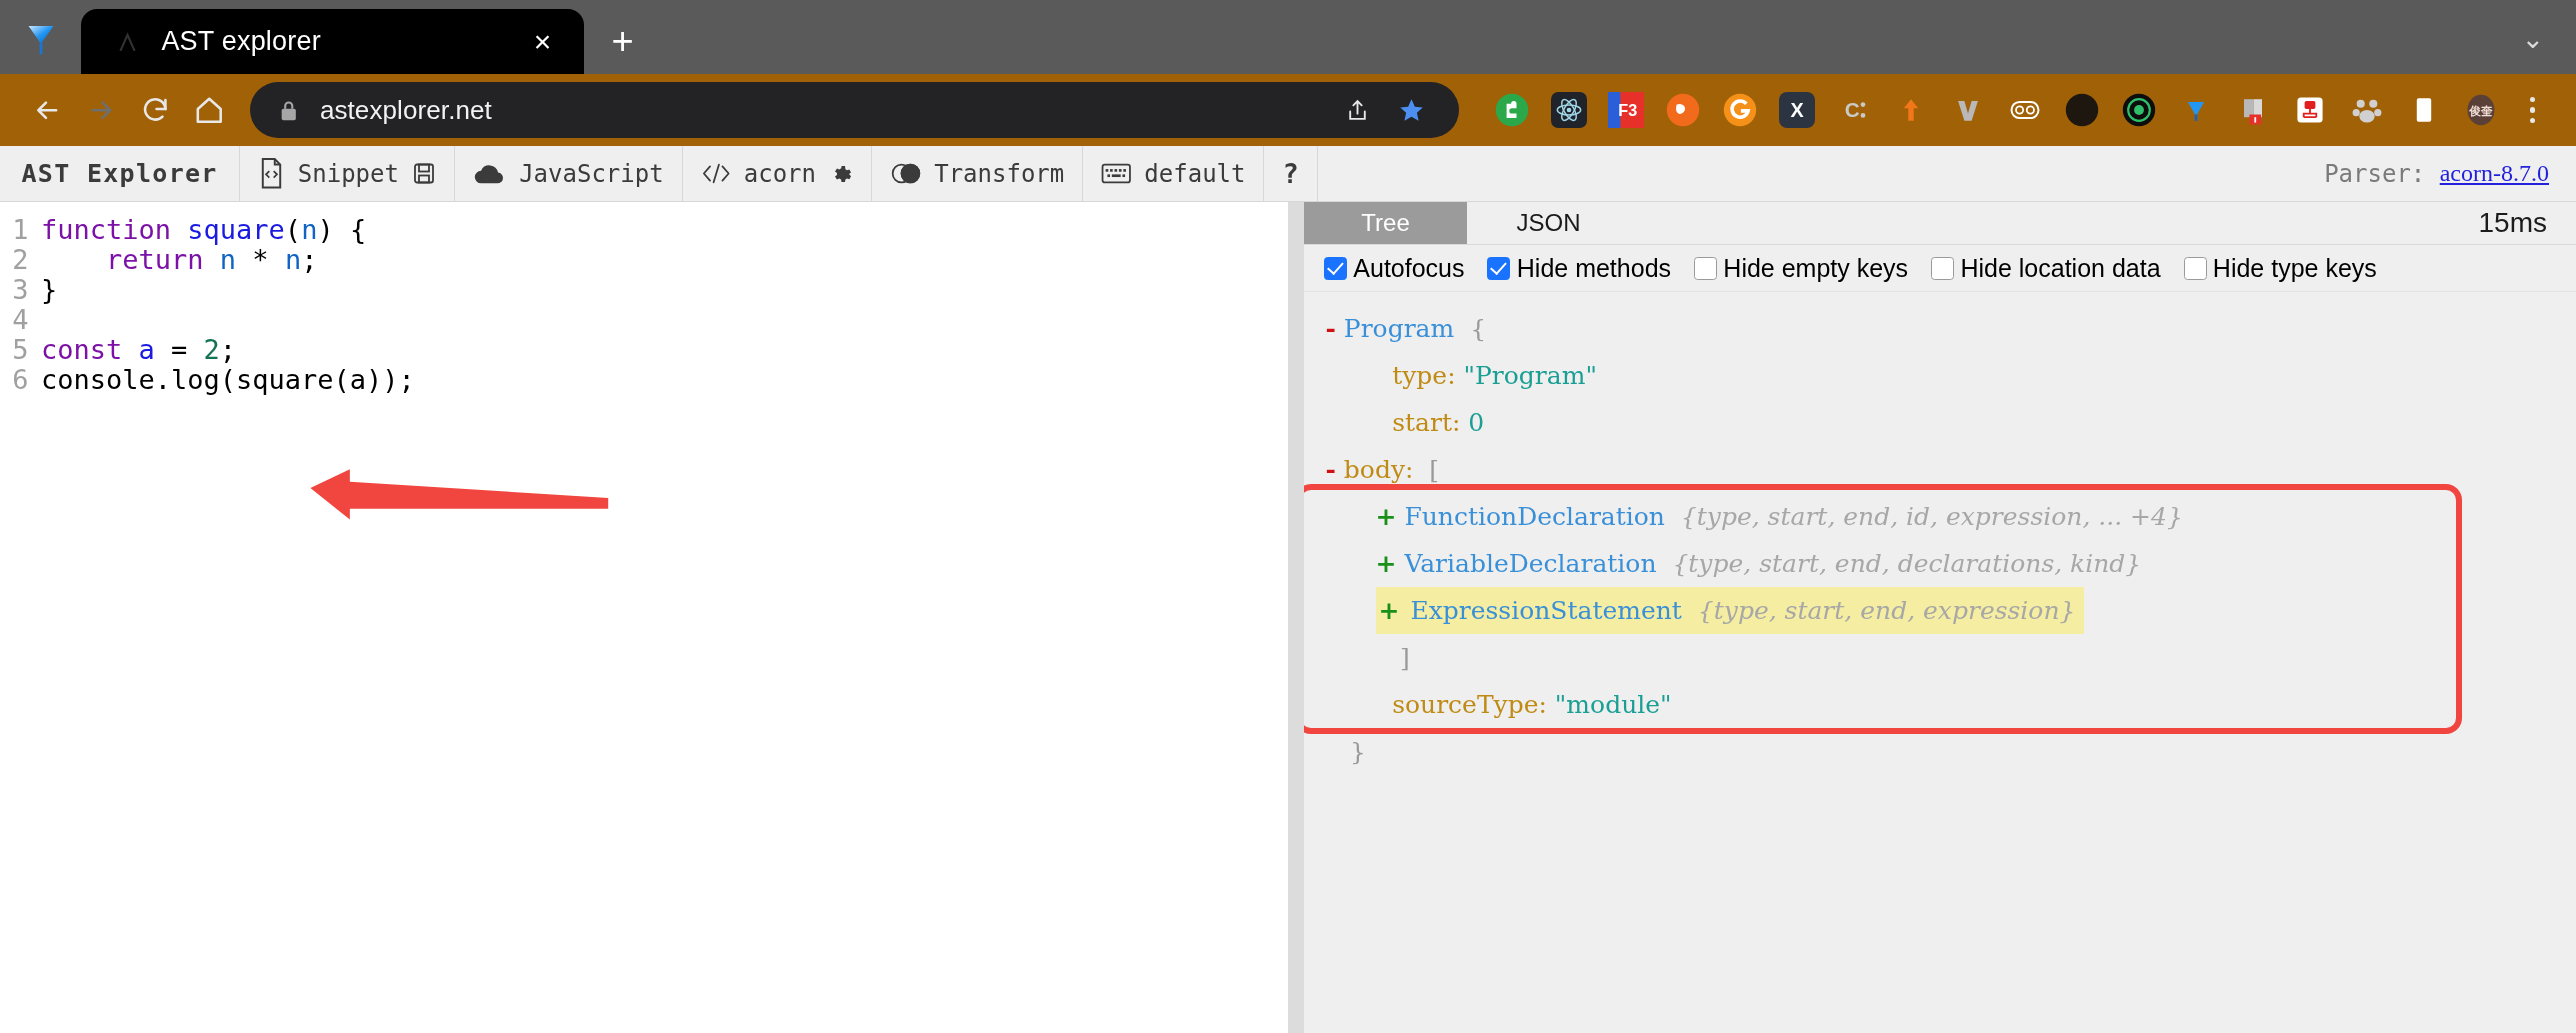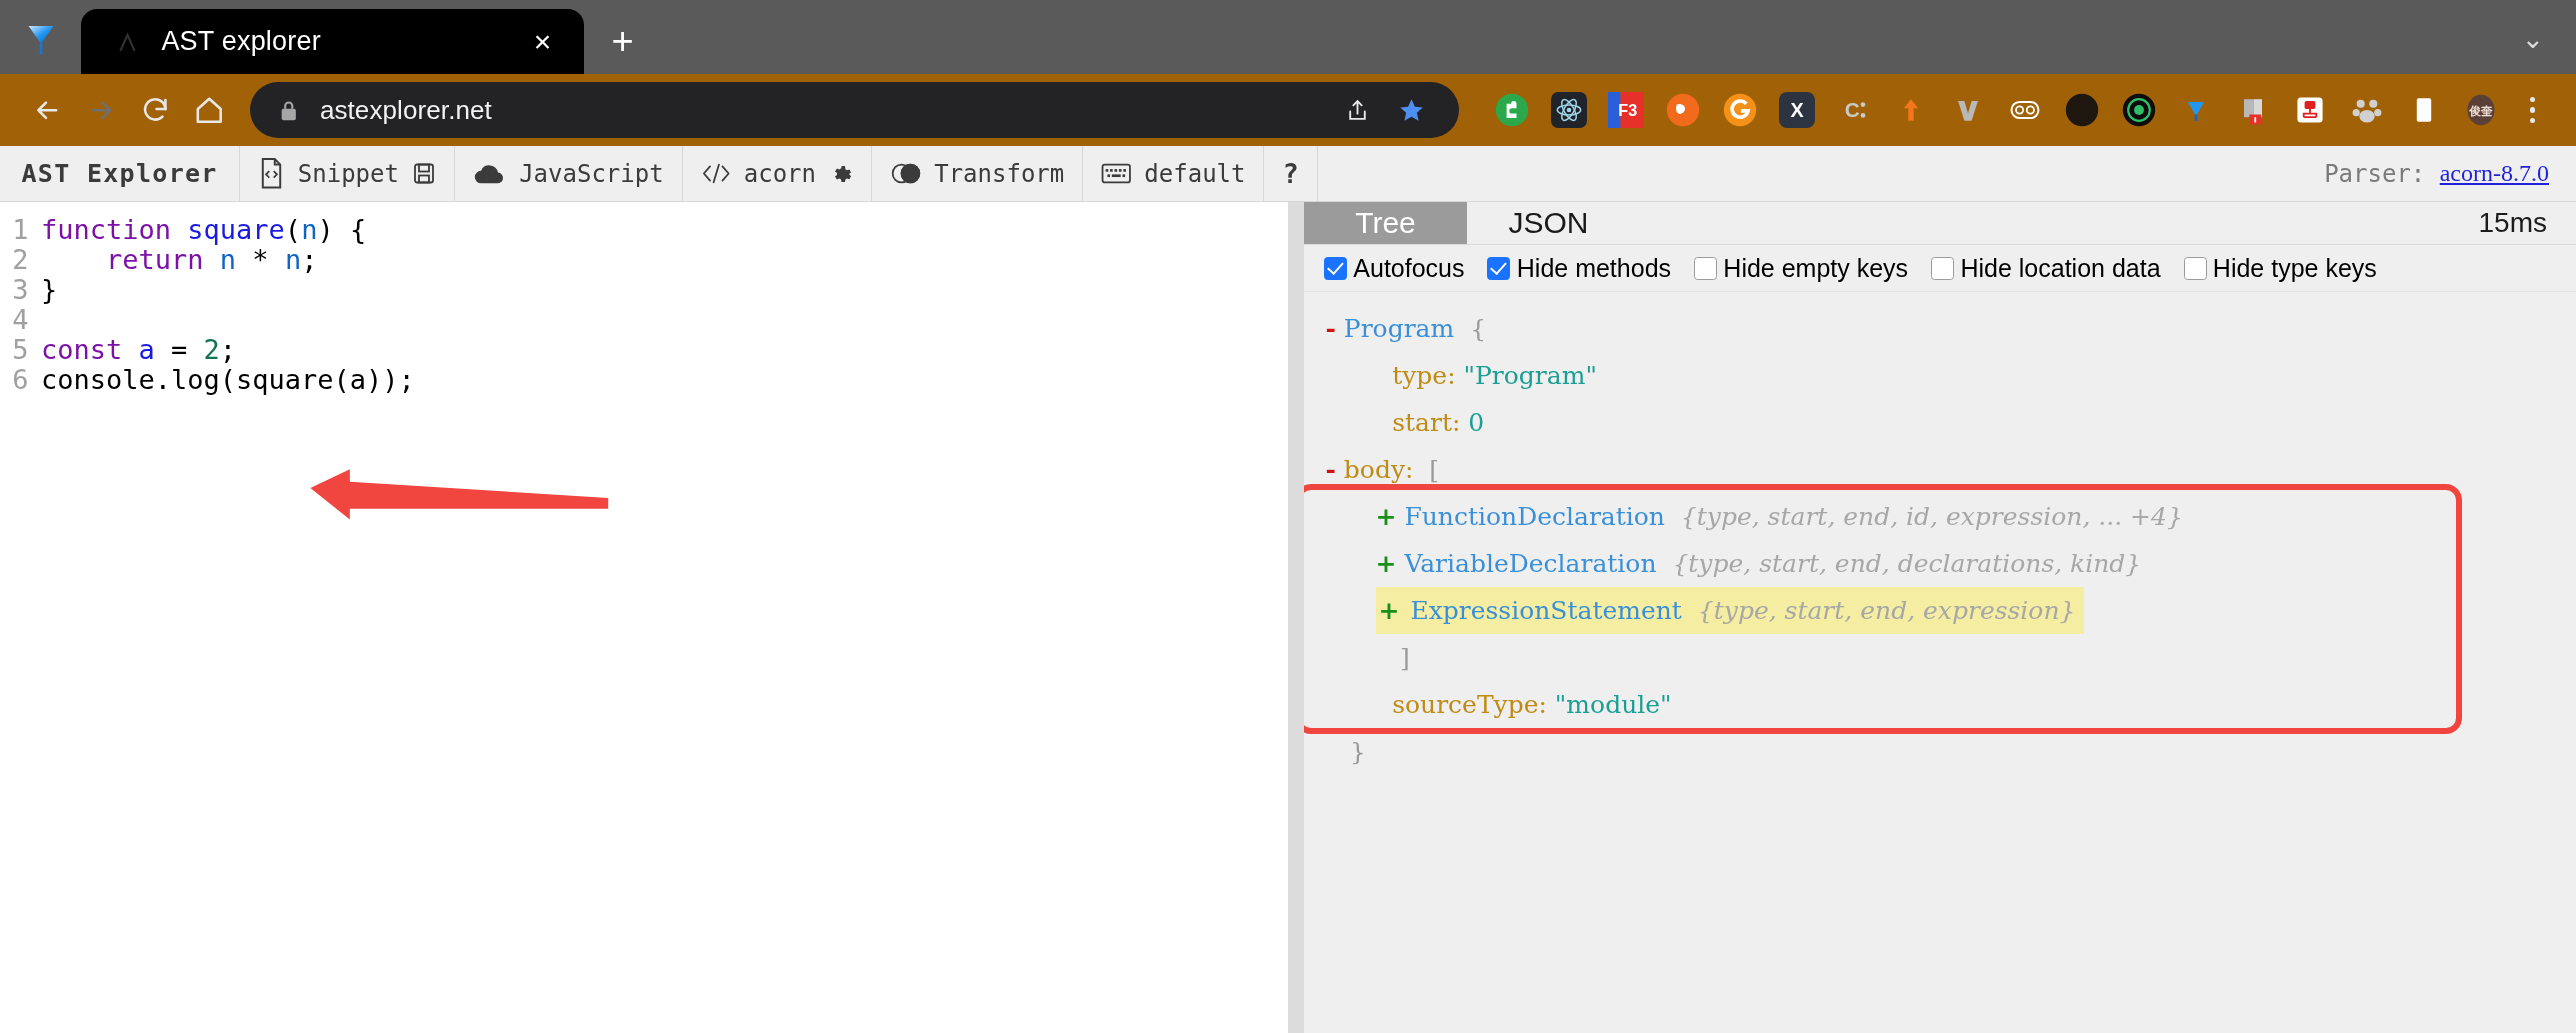--- a/index.html
+++ b/index.html
@@ -131,21 +131,21 @@
 
   
   .tree-pane { flex: 1 1 auto; background: #efefef; display: flex; flex-direction: column; min-width: 0; }
 
   .tree-tabs {
     height: 43px; display: flex; align-items: stretch;
     border-bottom: 0.9px solid #dadada; background: #efefef;
   }
   .ttab {
     width: 163px; display: flex; align-items: center; justify-content: center;
-    font-size: 30px; color: #1a1a1a;
+    font-size: 24px; color: #1a1a1a;
   }
   .ttab.active { background: #9b9b9b; color: #ffffff; }
   .ttime { margin-left: auto; display: flex; align-items: center; padding-right: 29px; font-size: 28px; color: #1c1c1c; }
 
   .tree-opts {
     height: 47px; display: flex; align-items: center;
     padding: 0 20px; gap: 23px;
     border-bottom: 0.9px solid #e2e2e2;
   }
   .opt { display: flex; align-items: center; gap: 6.3px; font-size: 25px; color: #000; white-space: nowrap; }

